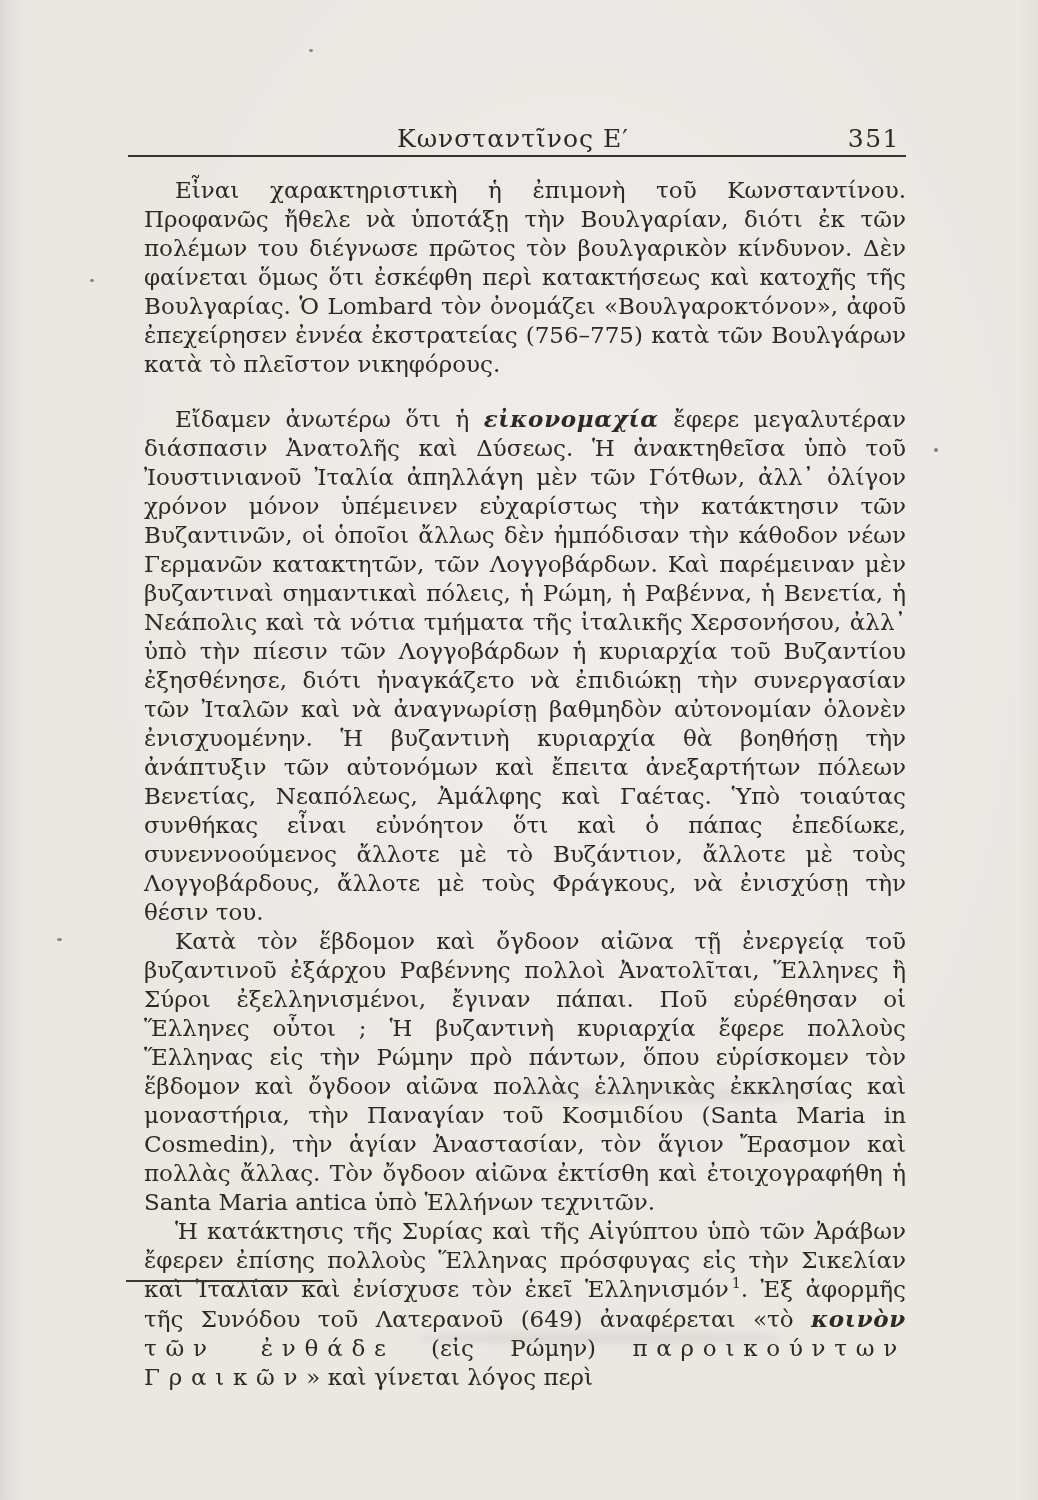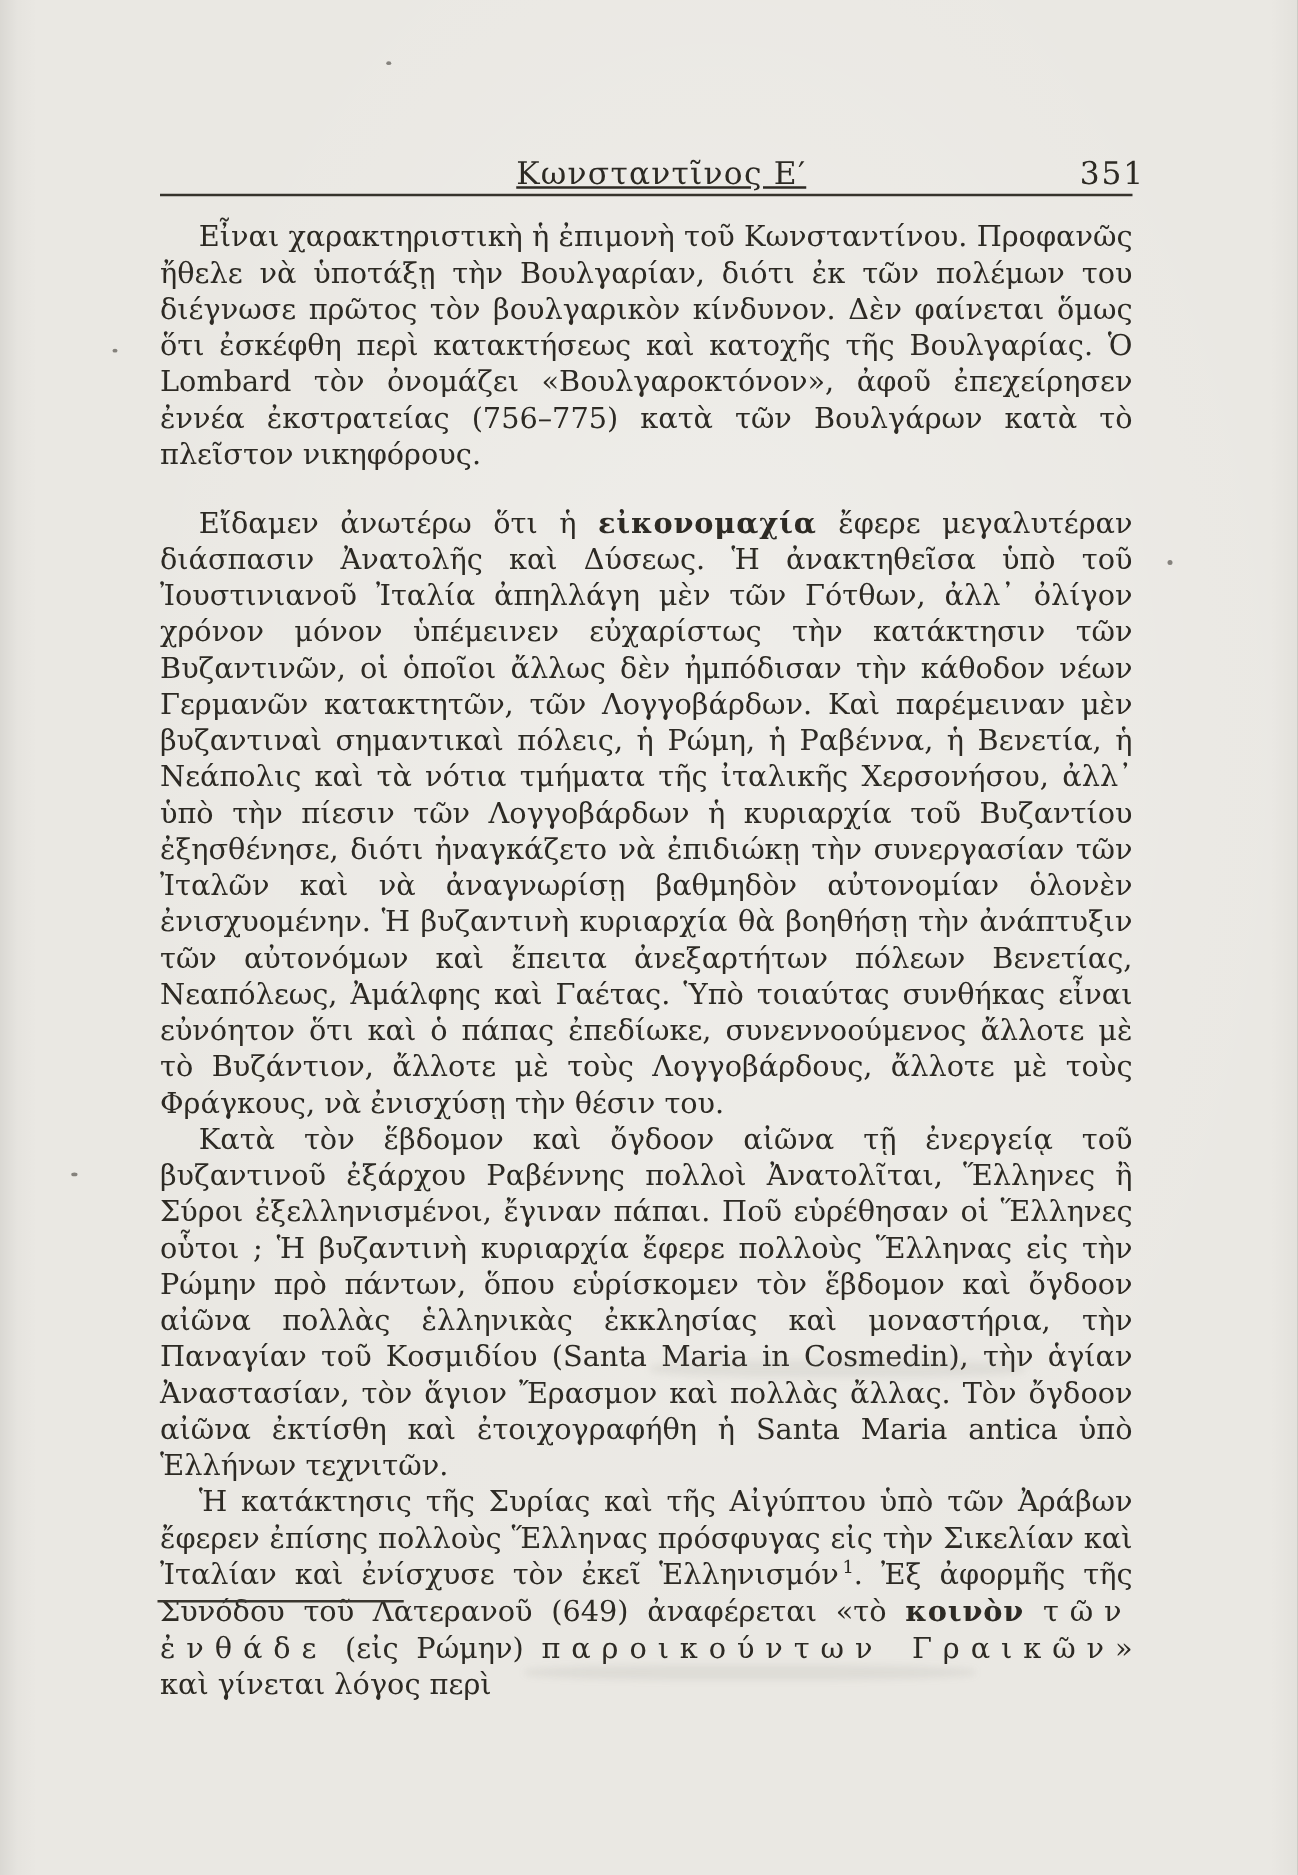--- a/index.html
+++ b/index.html
@@ -10,43 +10,43 @@
     background:#eae8e3;
     background-image:
       radial-gradient(ellipse at 55% 40%, rgba(255,255,255,0.25) 0%, rgba(255,255,255,0) 60%),
       linear-gradient(90deg, rgba(0,0,0,0.07) 0px, rgba(0,0,0,0.02) 14px, rgba(0,0,0,0) 30px),
       linear-gradient(270deg, rgba(0,0,0,0.03) 0px, rgba(0,0,0,0) 22px);
     color:#2d2a24;
     font-family:"DejaVu Serif","Liberation Serif",serif;
     overflow:hidden;
   }
   .running-header{
-    position:absolute;left:140px;top:124px;width:778px;height:30px;text-decoration:underline;
+    position:absolute;left:124px;top:124px;width:778px;height:30px;
   }
   .head-title{
     display:block;text-align:center;
     font-size:25px;letter-spacing:0.04em;color:#2d2a24;
   }
   .head-page-number{
     position:absolute;right:2px;top:0;
     font-size:25px;letter-spacing:0.06em;color:#2d2a24;text-align:right;
   }
   .head-rule{
     position:absolute;left:128px;top:155px;width:778px;height:2px;
     background:#36332c;
   }
   .page-body{
     position:absolute;left:128px;top:176px;width:778px;
     font-size:23px;line-height:29px;
     text-align:justify;
   }
   .page-body p{margin:0;}
-  .page-body p.indent{text-indent:31px;}
+  .page-body p.indent{text-indent:31px;margin-left:16px;}
   .page-body p.space-before{margin-top:25px;}
-  .seg-b{font-weight:bold;letter-spacing:0.03em;}
+  .seg-b{font-weight:bold;font-style:italic;letter-spacing:0.03em;}
   .seg-sp{letter-spacing:0.38em;}
   sup.seg-sup{font-size:0.62em;line-height:0;margin-left:3px;}
   .footnote-rule{
     position:absolute;left:126px;top:1280px;width:197px;height:2px;
     background:#3a362f;
   }
   .footnote{
     position:absolute;left:128px;top:1292px;width:778px;
     font-size:21px;line-height:26px;text-indent:31px;
     color:#2d2a24;word-spacing:0.18em;

